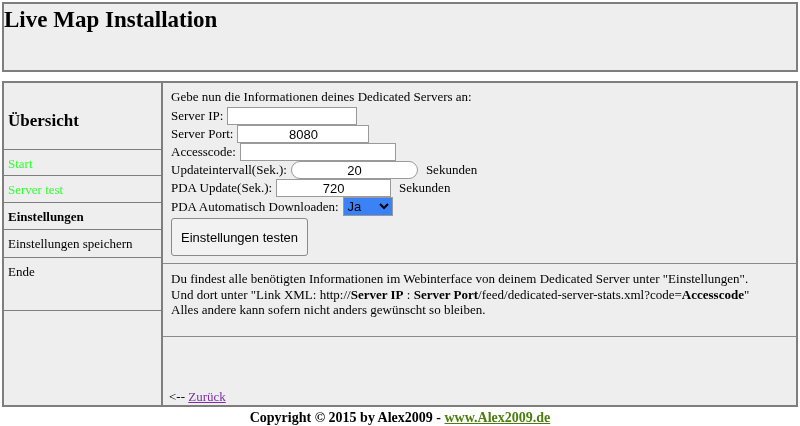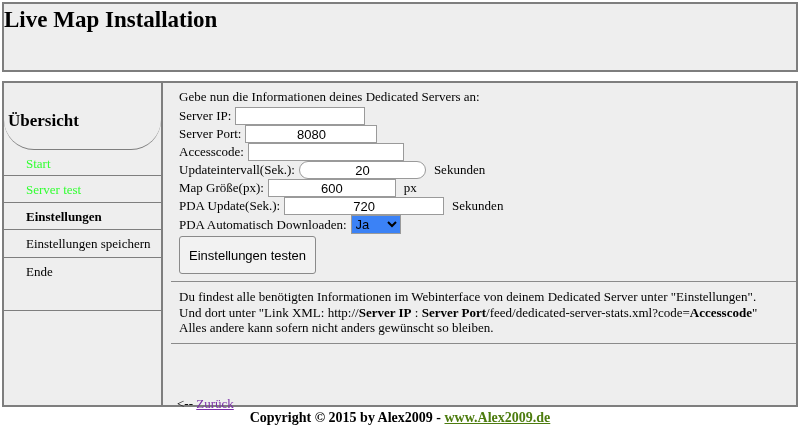--- a/index.html
+++ b/index.html
@@ -29,47 +29,46 @@
   }
   .sidebar {
     width:159px; flex:0 0 159px;
     border-right:2px solid #7e7e7e;
     display:flex; flex-direction:column;
   }
   .side-heading {
     height:67px; border-bottom:1px solid #7e7e7e;
     font-size:17px; font-weight:bold;
     padding:28px 0 0 4px;
-    border-radius:30px;
   }
   .side-item {
     border-bottom:1px solid #7e7e7e;
-    font-size:13px; padding:6px 0 0 22px;
+    font-size:13px; padding:6px 0 0 4px;
     cursor:pointer;
     font-family:Liberation Serif, serif;
   }
   .side-item.h26 { height:26px; }
   .side-item.h27 { height:27px; }
   .side-item.h28 { height:28px; }
   .side-item.h53 { height:53px; }
   .side-filler { flex:1; }
   .green-link { color:#33ff33; text-decoration:none; }
   .bold { font-weight:bold; }
 
   
-  .content { flex:1; display:flex; flex-direction:column; font-size:13px;padding-left:8px; }
+  .content { flex:1; display:flex; flex-direction:column; font-size:13px; }
   .intro { margin:6px 0 2px 8px; }
   .form-row { height:20px; display:flex; align-items:center; padding-left:8px; white-space:nowrap; }
   .form-row input {
     height:18px; border:1px solid #9a9a9a; background:#fff;
     font:13px "Liberation Sans", sans-serif;
     padding:1px 3px; margin-left:4px;text-align:center;
   }
   .w0{width:130px;} .w1{width:132px;} .w2{width:156px;}
-  .w3{width:127px;border-radius:9px;} .w4{width:128px;} .w5{width:160px;}
+  .w3{width:127px;border-radius:9px;} .w4{width:128px;} .w5{width:115px;}
   .suffix { margin-left:8px;text-align:right; }
   .form-row select {
     width:50px; height:19px; margin-left:4px;
     font:13px "Liberation Sans", sans-serif;
     background:#3b82f6; border:1px solid #9a9a9a;
   }
   .btn-row { padding-left:8px; margin-top:2px; }
   .btn-row button {
     font:13px "Liberation Sans", sans-serif;
     background:#f2f2f2; border:1px solid #8a8a8a; border-radius:3px;
@@ -130,25 +129,20 @@
         <span>Accesscode:</span>
         <input class="w2" type="text" value="" style="">
         <span class="suffix"></span>
       </div>
       <div class="form-row">
         <span>Updateintervall(Sek.):</span>
         <input class="w3" type="text" value="20" style="">
         <span class="suffix">Sekunden</span>
       </div>
       <div class="form-row">
-        <span>Map Größe(px):</span>
-        <input class="w4" type="text" value="600" style="">
-        <span class="suffix">px</span>
-      </div>
-      <div class="form-row">
         <span>PDA Update(Sek.):</span>
         <input class="w5" type="text" value="720" style="">
         <span class="suffix">Sekunden</span>
       </div>
       <div class="form-row">
         <span>PDA Automatisch Downloaden:</span>
         <select>
           <option>Ja</option>
         </select>
       </div>

